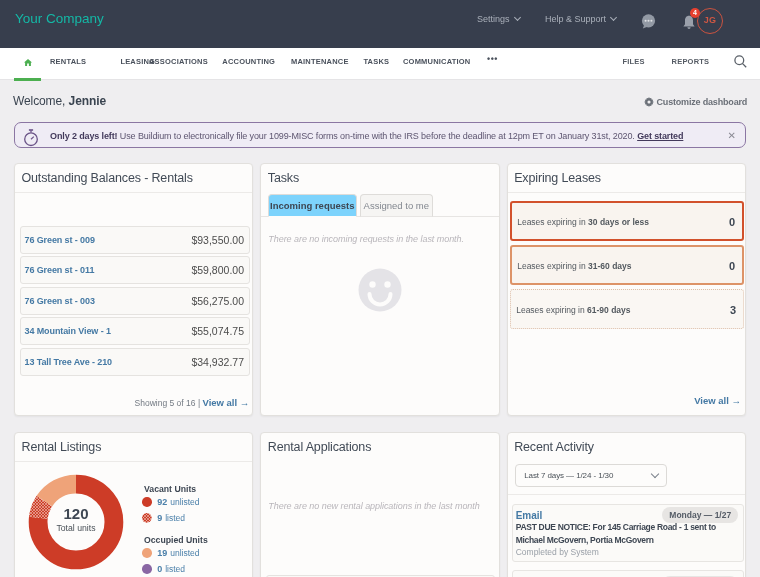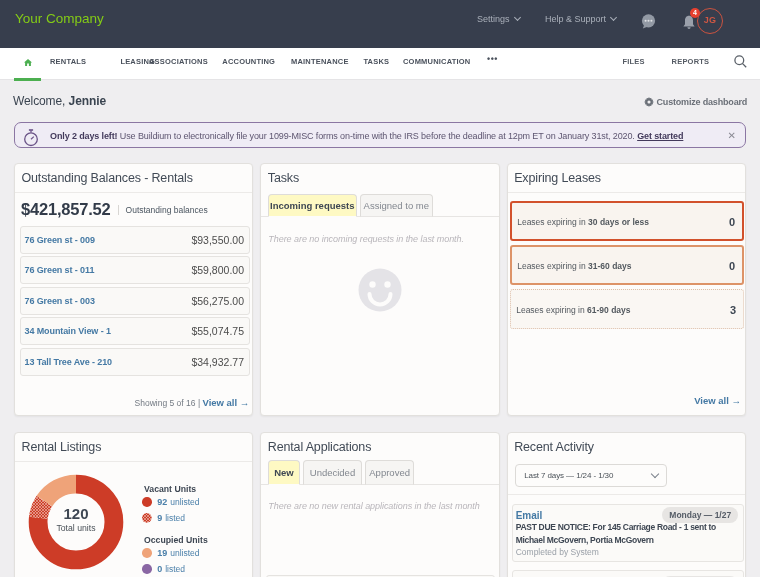--- a/index.html
+++ b/index.html
@@ -1,20 +1,20 @@
 <!DOCTYPE html>
 <html><head>
 <meta charset="utf-8">
 <style>
 * { margin:0; padding:0; box-sizing:border-box; }
 html,body { width:760px; height:577px; overflow:hidden; background:#efeef0; font-family:"Liberation Sans", sans-serif; }
 .abs { position:absolute; }
 
 .topbar { position:relative; height:48px; background:#373e4d; }
-.company { position:absolute; left:15px; top:10.5px; color:#84cc16; font-size:13.5px; }
+.company { position:absolute; left:15px; top:10.5px; color:#14b8a6; font-size:13.5px; }
 .topmenu { position:absolute; top:13.5px; color:#aab0ba; font-size:9px; }
 .chev { display:inline-block; width:5px; height:5px; border-right:1.3px solid #aab0ba; border-bottom:1.3px solid #aab0ba; transform:rotate(45deg); margin-left:5px; margin-bottom:1.5px; }
 .badge { position:absolute; left:690px; top:7.5px; background:#e8402f; color:#fff; width:10px; height:10px; border-radius:50%; font-size:7px; font-weight:bold; text-align:center; line-height:10px; }
 .avatar { position:absolute; left:697px; top:7.5px; width:26px; height:26px; border:1.8px solid #cb5340; border-radius:50%; color:#cf5743; font-size:9px; font-weight:bold; text-align:center; line-height:22.5px; letter-spacing:.3px; }
 
 .navbar { position:relative; height:32px; background:#fff; border-bottom:1px solid #e5e4e6; }
 .greenbar { position:absolute; left:14px; top:30px; width:27px; height:3px; background:#4caf50; z-index:2; }
 .navitem { position:absolute; top:10px; font-size:7.5px; font-weight:bold; color:#4a515c; letter-spacing:.2px; line-height:8px; white-space:nowrap; }
 
 .welcome { position:absolute; left:13px; top:94px; font-size:12px; letter-spacing:-.1px; color:#3a4450; }
@@ -39,21 +39,21 @@
 .moneylabel { font-size:8.5px; color:#4a5560; border-left:1px solid #d8d6d3; padding-left:7px; margin-left:7px; white-space:nowrap; }
 .balrows { position:absolute; left:5px; top:61.5px; width:230px; }
 .balrow { height:28px; background:#faf9f7; border:1px solid #e5e3e0; border-radius:3px; margin-bottom:2.5px; display:flex; align-items:center; padding:0 5px 0 3.5px; }
 .balrow a { font-size:9px; font-weight:bold; color:#4479a4; letter-spacing:-.1px; }
 .balrow .amt { margin-left:auto; font-size:10.5px; color:#4c4c4c; }
 .showing { position:absolute; right:3px; top:233px; font-size:8.5px; color:#737a83; }
 .showing b { color:#4479a4; font-size:9.5px; }
 
 .tabs { position:absolute; left:0; width:100%; border-bottom:1px solid #e7e5e3; display:flex; padding-left:6.5px; }
 .tab { font-size:9.5px; border:1px solid #dedcd9; border-radius:4px 4px 0 0; background:#f6f5f3; color:#82878f; margin-right:3px; position:relative; margin-bottom:-1px; border-bottom:1px solid #e7e5e3; display:flex; align-items:center; justify-content:center; }
-.tab.active { background:#fef9c3; font-weight:bold; color:#3e4753; border-bottom:1px solid #fdfcfb; }
+.tab.active { background:#7dd3fc; font-weight:bold; color:#3e4753; border-bottom:1px solid #fdfcfb; }
 .emptymsg { position:absolute; left:7px; font-size:9px; font-style:italic; color:#b9b6bb; letter-spacing:-.05px; }
 
 .leaserow { position:absolute; left:2.5px; width:234px; height:40px; border-radius:3px; background:#f9f4ef; display:flex; align-items:center; padding:2px 7px 0 5px; }
 .leaserow .t { font-size:8.5px; color:#53595f; }
 .leaserow .n { margin-left:auto; font-size:11px; font-weight:bold; color:#3e4753; }
 .lb1 { top:37px; border:2px solid #d2512c; }
 .lb2 { top:80.5px; border:2px solid #dd9368;gap:27px; }
 .lb3 { top:125px; border:1px dotted #ddbfa9; background:#faf7f3; }
 .viewall { position:absolute; bottom:9px; right:4px; font-size:9.5px; font-weight:bold; color:#4479a4; }
 
@@ -127,24 +127,20 @@
     <line x1="5.9" y1="1" x2="10.1" y2="1" stroke="#6a5387" stroke-width="1.6"></line>
     <line x1="8" y1="1.2" x2="8" y2="3.4" stroke="#6a5387" stroke-width="1.3"></line>
   </svg>
   <div class="txt"><b class="dk">Only 2 days left!</b> Use Buildium to electronically file your 1099-MISC forms on-time with the IRS before the deadline at 12pm ET on January 31st, 2020. <b class="dk" style="text-decoration:underline;">Get started</b></div>
   <div class="x">✕</div>
 </div>
 
 <div class="card c1">
   <div class="cardtitle">Outstanding Balances - Rentals</div>
   <div class="carddiv"></div>
-  <div class="moneyrow">
-      <div class="money">$421,857.52</div>
-      <div class="moneylabel">Outstanding balances</div>
-    </div>
   <div class="balrows">
     <div class="balrow">
         <a>76 Green st - 009</a>
         <div class="amt">$93,550.00</div>
       </div>
     <div class="balrow">
         <a>76 Green st - 011</a>
         <div class="amt">$59,800.00</div>
       </div>
     <div class="balrow">
@@ -224,25 +220,20 @@
         </svg><b>9</b> listed</div>
     <div style="height:9px;"></div>
     <div class="hdr">Occupied Units</div>
     <div class="item"><div class="dot" style="background:#efa379;"></div><b>19</b> unlisted</div>
     <div class="item"><div class="dot" style="background:#8a67a4;"></div><b>0</b> listed</div>
   </div>
 </div>
 
 <div class="card c5">
   <div class="cardtitle">Rental Applications</div>
-  <div class="tabs" style="top:27.3px;">
-    <div class="tab active" style="width:32.4px;height:24.7px;">New</div>
-    <div class="tab" style="width:58.6px;height:24.7px;">Undecided</div>
-    <div class="tab" style="width:49.7px;height:24.7px;">Approved</div>
-  </div>
   <div class="emptymsg" style="top:68px;">There are no new rental applications in the last month</div>
   <div class="ra-box"></div>
 </div>
 
 <div class="card c6">
   <div class="cardtitle">Recent Activity</div>
   <div class="select">Last 7 days — 1/24 - 1/30<div class="chev2"></div></div>
   <div class="act-div"></div>
   <div class="actbox" style="top:70.5px;height:58.7px;">
     <div class="email">Email</div>

